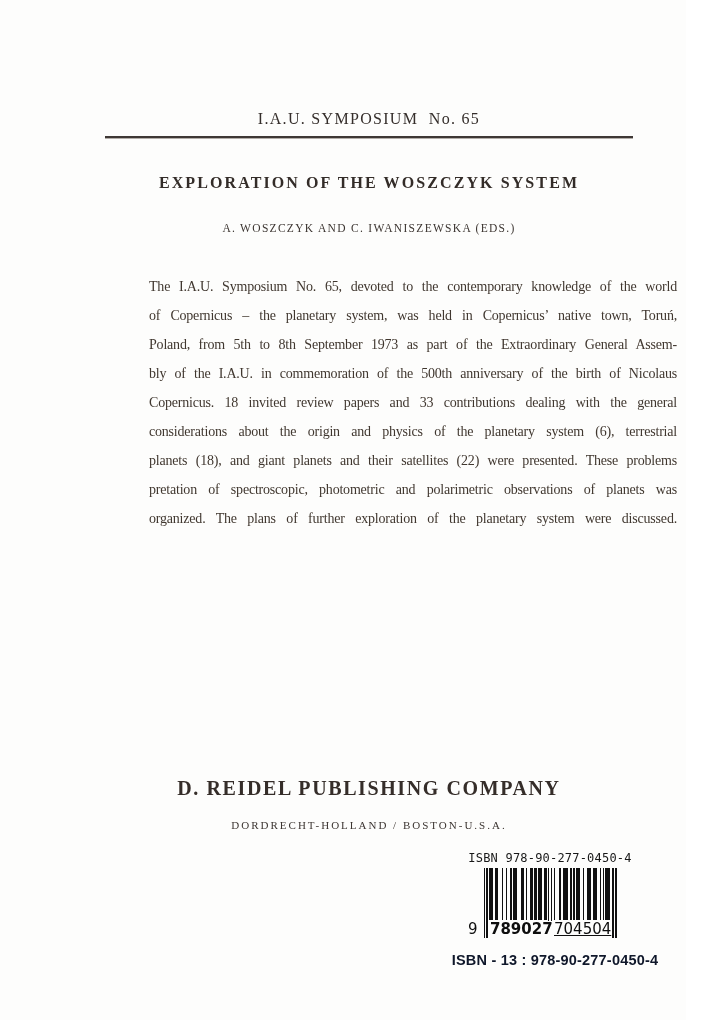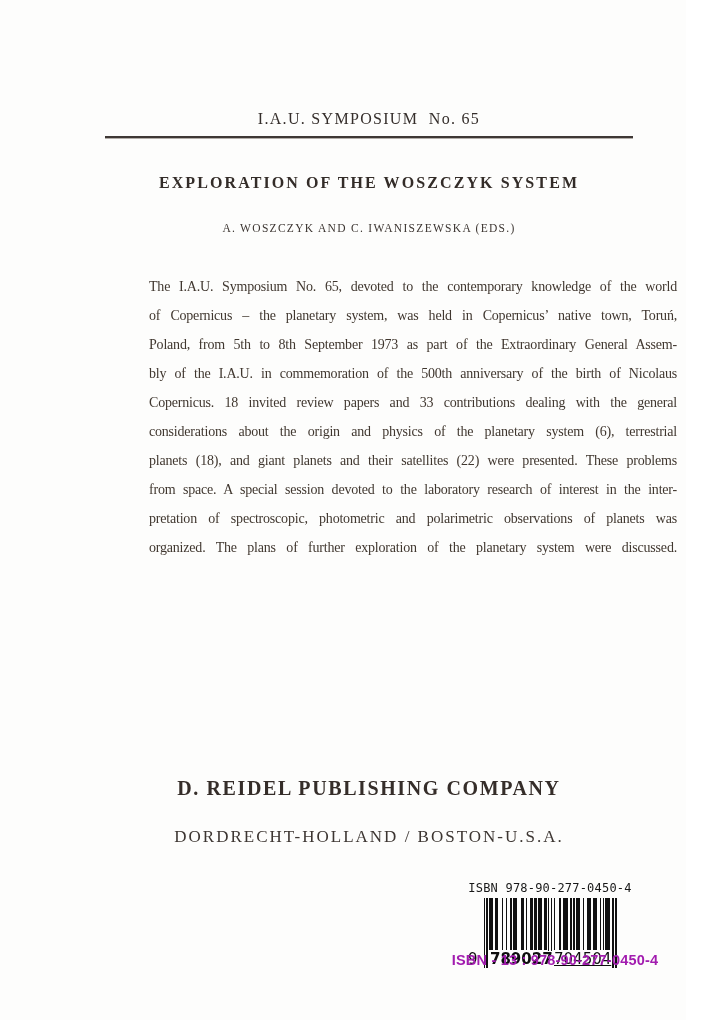--- a/index.html
+++ b/index.html
@@ -27,45 +27,45 @@
   .abstract {
     position:absolute; left:105px; top:272px; width:528px;
     font-size:14px; line-height:29px; letter-spacing:-0.2px; color:#40372f;margin-left:44px;
   }
   .abs-line { text-align:justify; text-align-last:justify; }
 
   .publisher-name {
     top:777px; font-size:20px; font-weight:bold; letter-spacing:1.6px; color:#352d29;
   }
   .publisher-locations {
-    top:819px; font-size:17px; letter-spacing:2px; color:#3c3531;margin-top:8px;
+    top:819px; font-size:11px; letter-spacing:2px; color:#3c3531;
   }
 
   .barcode-block {
-    position:absolute; left:462px; top:881px; width:176px; height:96px;
+    position:absolute; left:462px; top:851px; width:176px; height:96px;
   }
   .bc-header {
     position:absolute; top:0; left:0; width:100%; text-align:center;
     font-family:"DejaVu Sans Mono", monospace; font-size:12px;
     letter-spacing:0.2px; color:#181818; white-space:nowrap;
   }
   .bc-svg { position:absolute; top:17px; left:0; }
   .bc-digits span {
     position:absolute; top:70px;
     font-family:"DejaVu Sans", sans-serif; font-size:15px; color:#0e0e0e;
     background:#fdfdfc; line-height:17px;
   }
   .bc-digit-first  { left:6px; }
   .bc-digit-group1 { left:28px;font-weight:bold; }
   .bc-digit-group2 { left:92px;text-decoration:underline; }
 
   .isbn13-line {
     position:absolute; left:450px; top:952px; width:210px; text-align:center;
     font-family:"Liberation Sans", sans-serif; font-weight:bold;
-    font-size:14.5px; letter-spacing:0.2px; color:#a21caf; white-space:nowrap;
+    font-size:14.5px; letter-spacing:0.2px; color:#0f172a; white-space:nowrap;
   }
 </style>
 </head>
 <body>
 
 <div class="page">
 
   <div class="centered series-title">I.A.U. SYMPOSIUM  No. 65</div>
 
   <div class="rule"></div>
@@ -75,21 +75,20 @@
   <div class="centered editors-line">A. WOSZCZYK AND C. IWANISZEWSKA (EDS.)</div>
 
   <div class="abstract">
     <div class="abs-line">The I.A.U. Symposium No. 65, devoted to the contemporary knowledge of the world</div>
     <div class="abs-line">of Copernicus – the planetary system, was held in Copernicus’ native town, Toruń,</div>
     <div class="abs-line">Poland, from 5th to 8th September 1973 as part of the Extraordinary General Assem-</div>
     <div class="abs-line">bly of the I.A.U. in commemoration of the 500th anniversary of the birth of Nicolaus</div>
     <div class="abs-line">Copernicus. 18 invited review papers and 33 contributions dealing with the general</div>
     <div class="abs-line">considerations about the origin and physics of the planetary system (6), terrestrial</div>
     <div class="abs-line">planets (18), and giant planets and their satellites (22) were presented. These problems</div>
-    <div class="abs-line">from space. A special session devoted to the laboratory research of interest in the inter-</div>
     <div class="abs-line">pretation of spectroscopic, photometric and polarimetric observations of planets was</div>
     <div class="abs-line">organized. The plans of further exploration of the planetary system were discussed.</div>
   </div>
 
   <div class="centered publisher-name">D. REIDEL PUBLISHING COMPANY</div>
 
   <div class="centered publisher-locations">DORDRECHT-HOLLAND / BOSTON-U.S.A.</div>
 
   <div class="barcode-block">
     <div class="bc-header">ISBN 978-90-277-0450-4</div>

